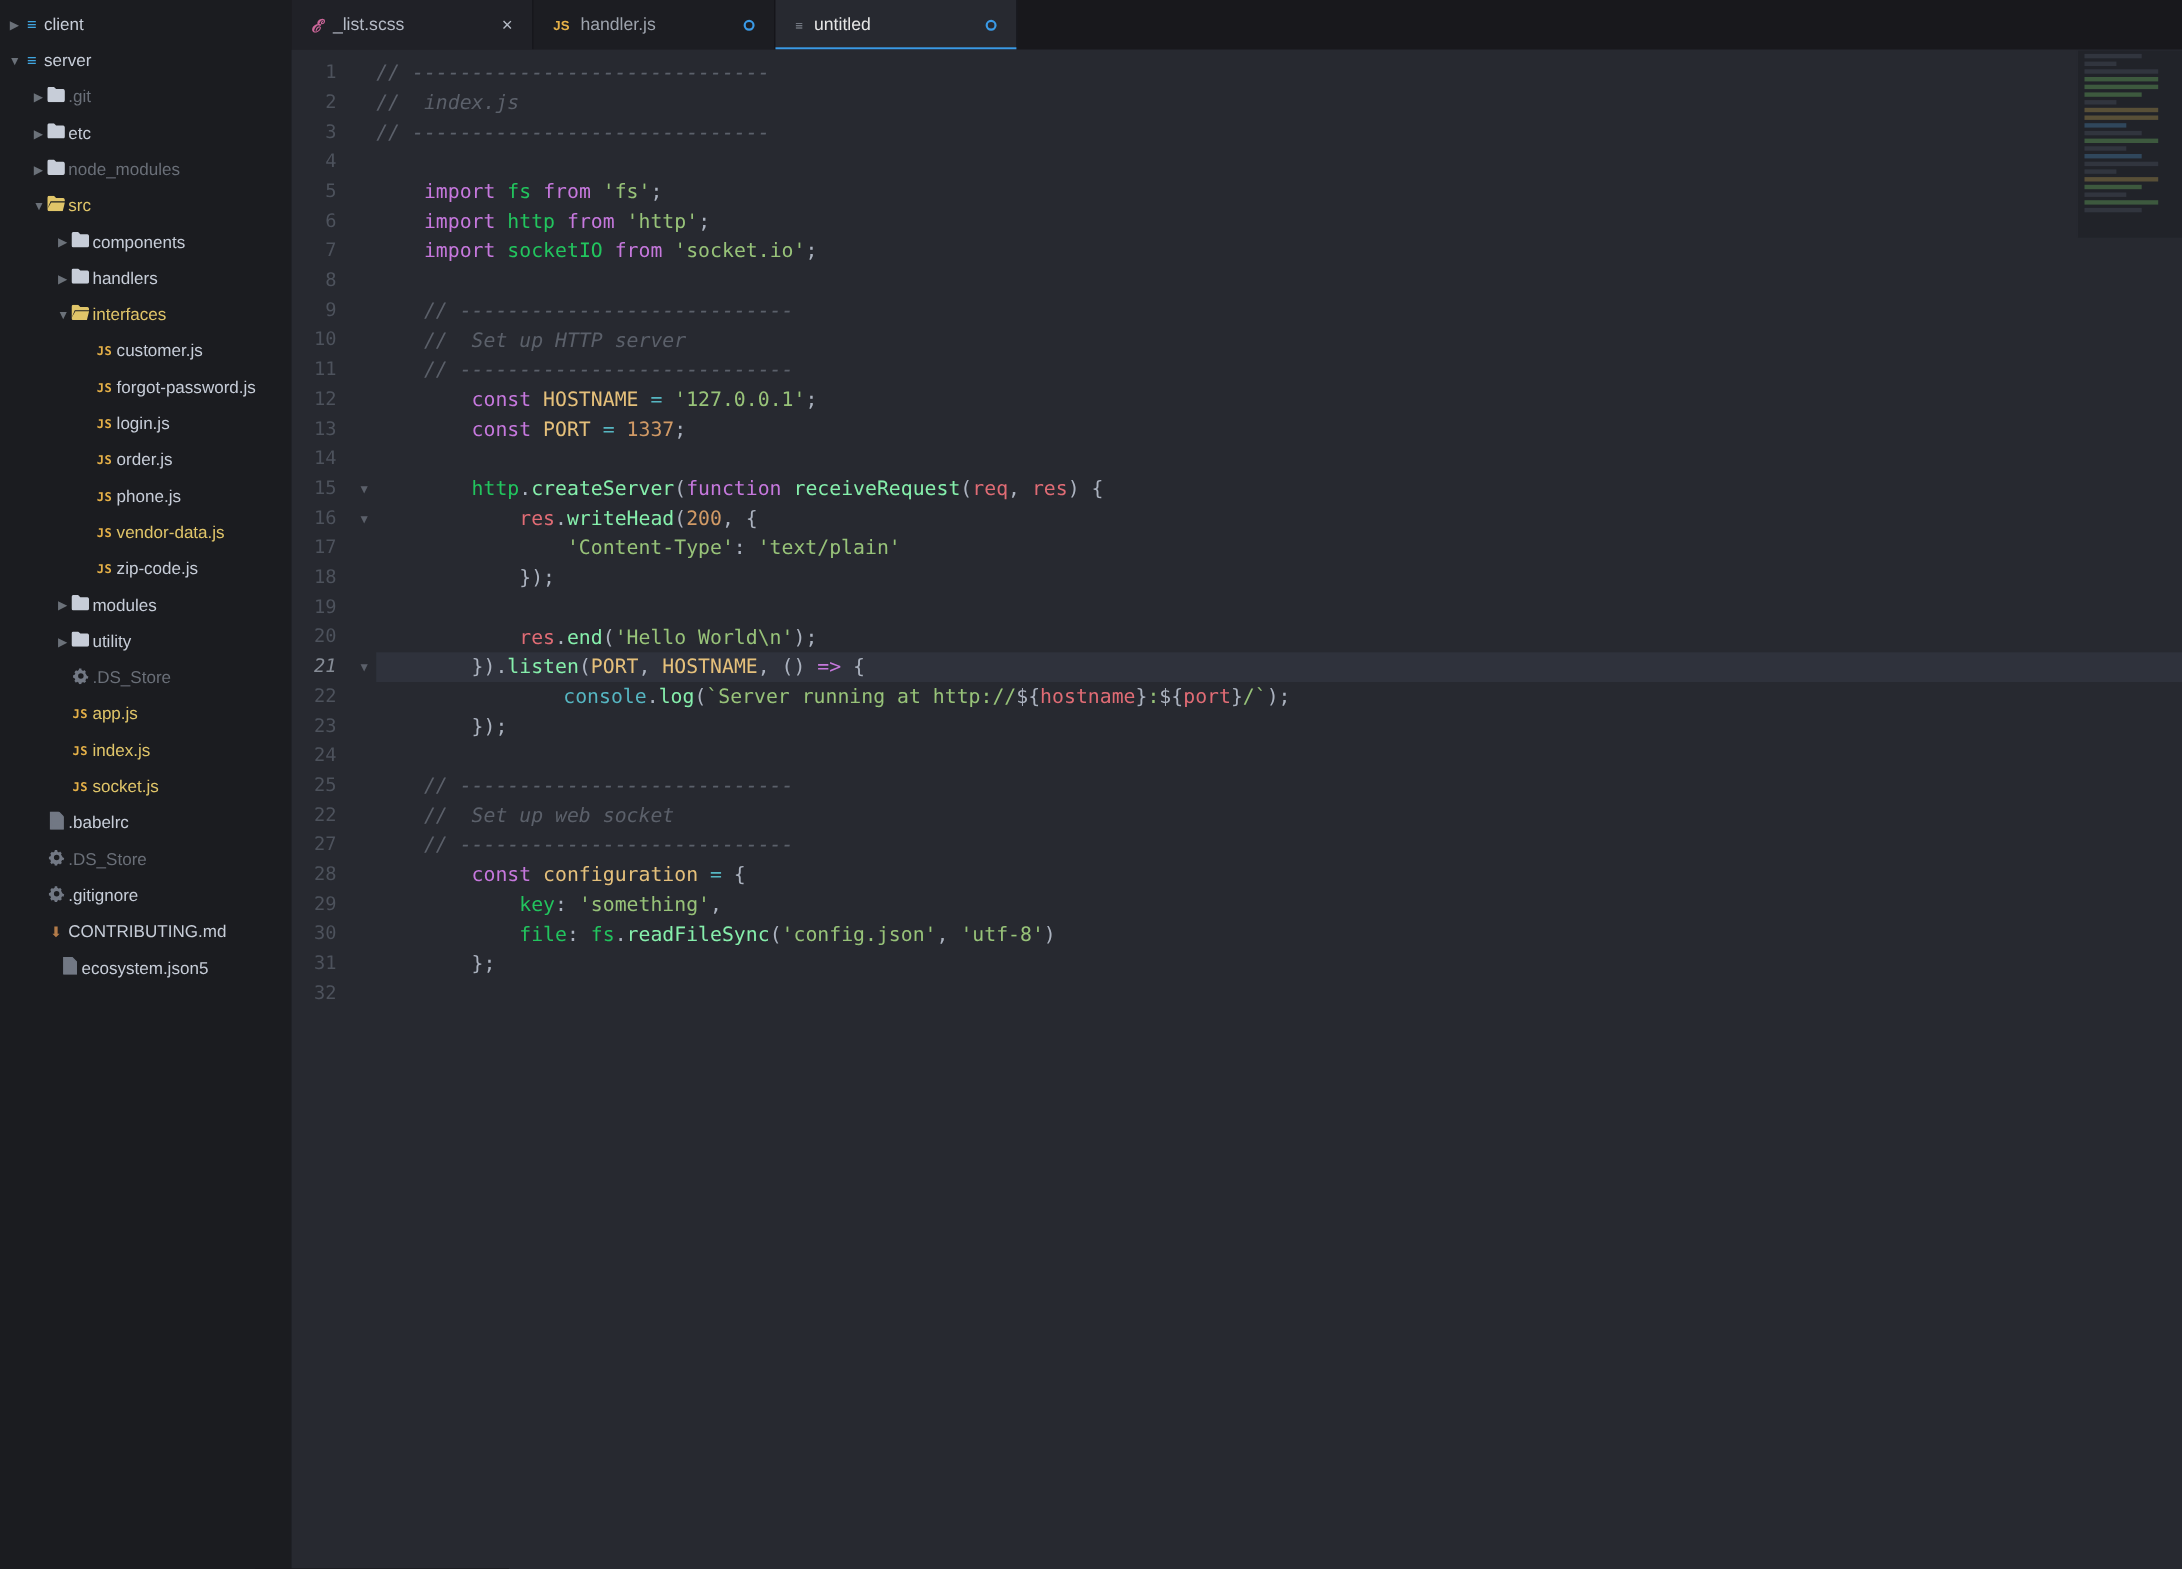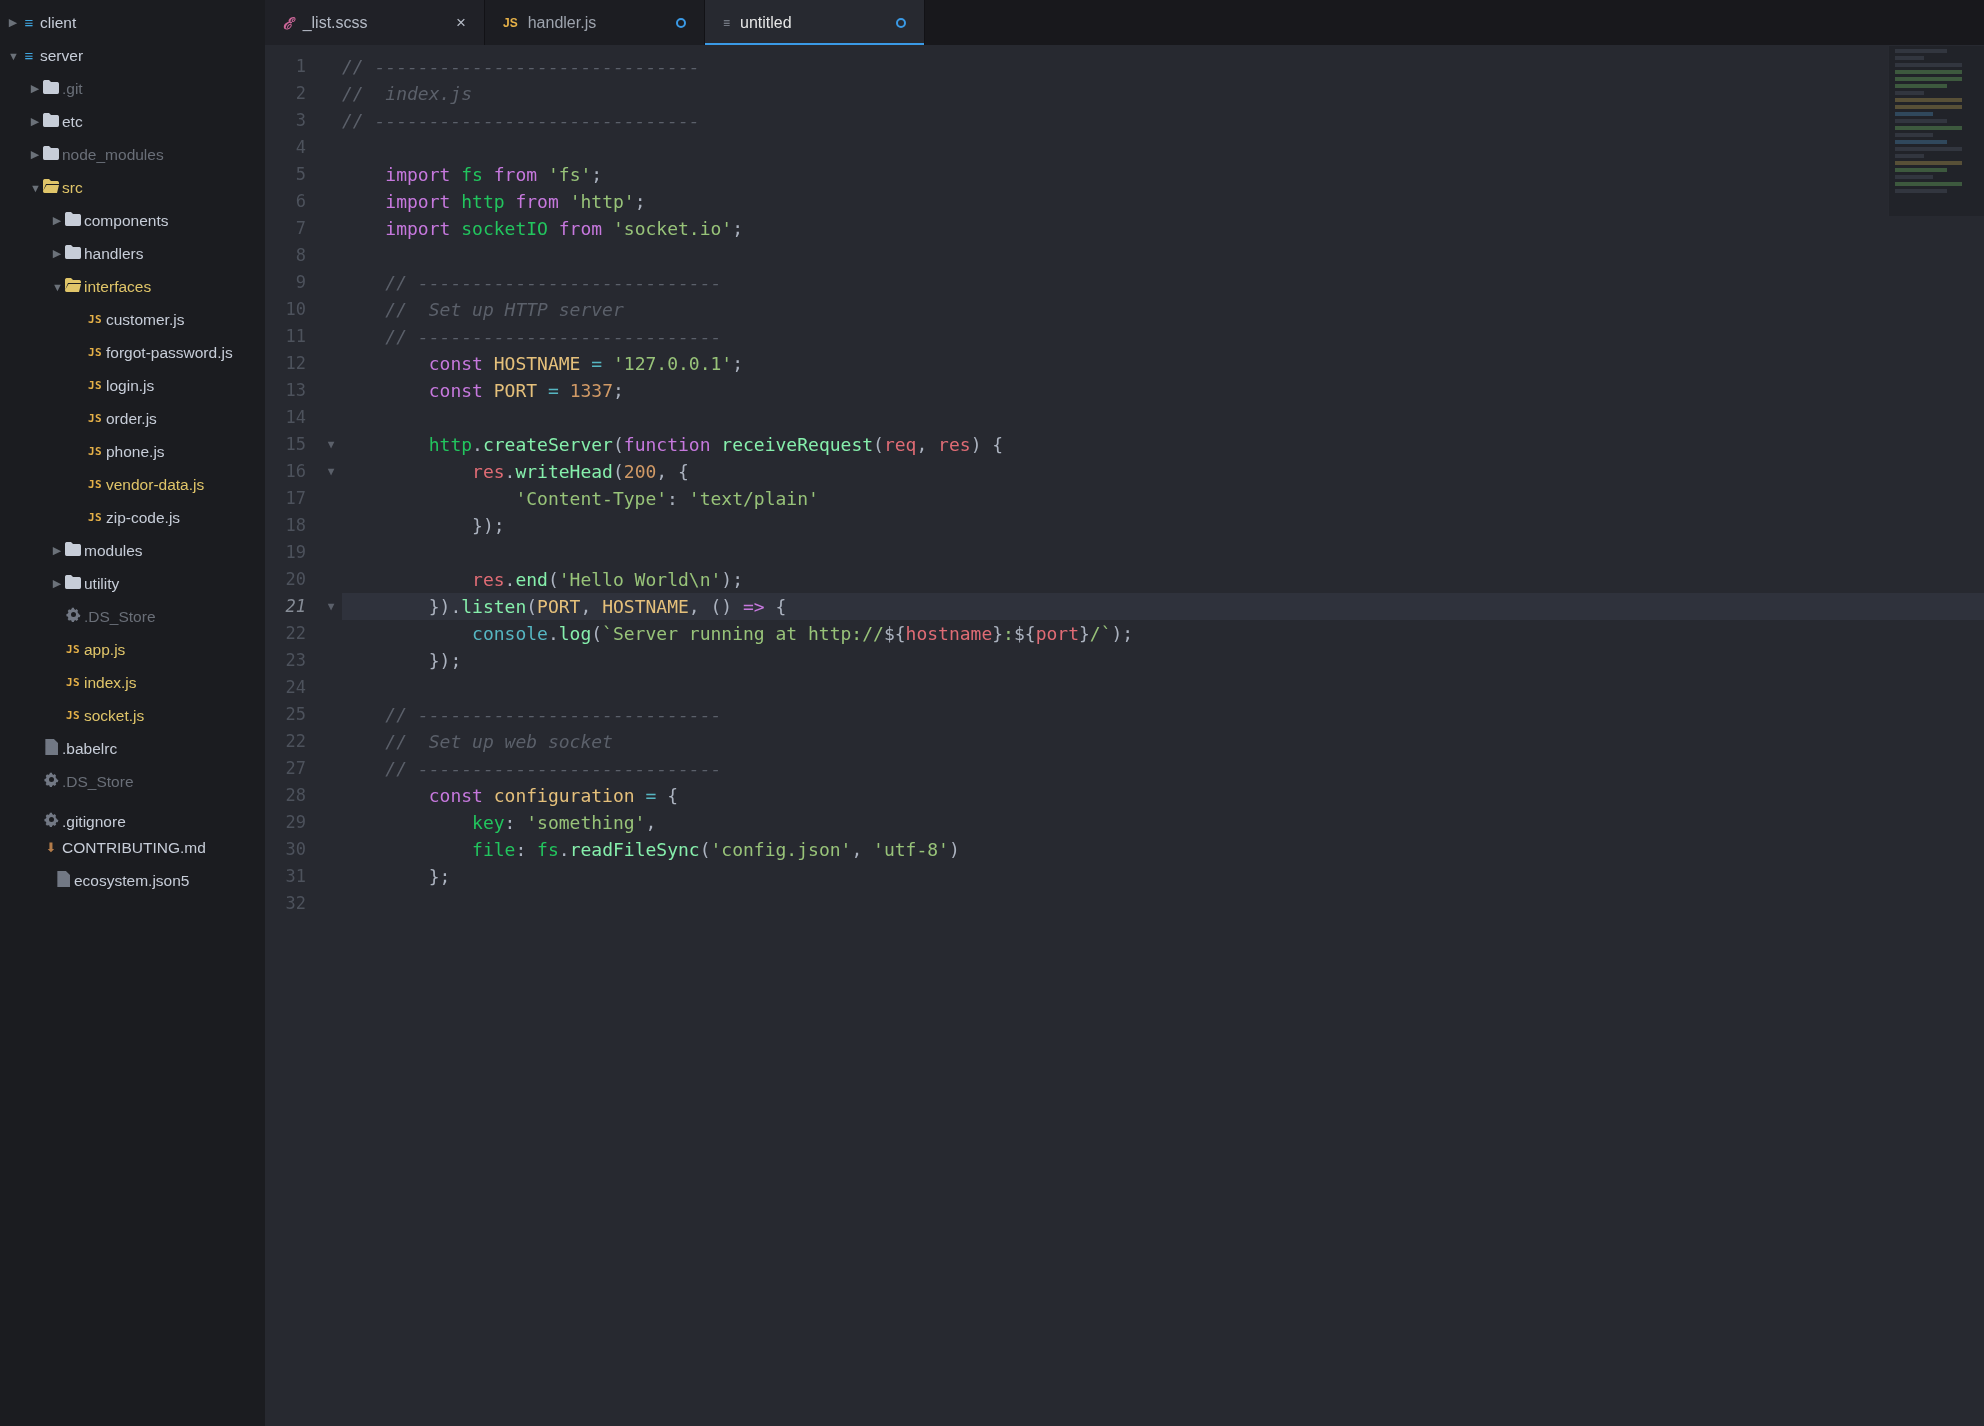--- a/index.html
+++ b/index.html
@@ -109,21 +109,21 @@
     line-height: 27px;
     white-space: pre;
     position:relative;
   }
   .code .line { height:27px; }
   .code .hl-line { background: #2f323c; }
   
   .c  { color:#5b606a; font-style:italic; }   
   .kw { color:#c678dd;margin-top:24px; }                       
   .id { color:#22c55e; }                       
-  .fn { color:#56b6c2; }                       
+  .fn { color:#56b6c2;margin-left:40px; }                       
   .fnc{ color:#86efac; }                       
   .con{ color:#e5c07b; }                       
   .num{ color:#d19a66; }                       
   .str{ color:#98c379;margin-top:44px; }                       
   .op { color:#56b6c2; }                       
   .pr { color:#e06c75; }                       
   .p  { color:#abb2bf; }
   .tmpl{ color:#e06c75; }
 
   
@@ -331,21 +331,21 @@
     </div>
     <div class="tree-row row-muted" style="padding-left: 30px;">
       <span class="tree-arrow"></span>
       <span class="tree-icon">
         <span class="ic-gear"><svg width="15" height="15" viewBox="0 0 24 24">
             <path fill="currentColor" d="M12 8a4 4 0 100 8 4 4 0 000-8zm9 4l2 .7-1 3.5-2-.4a9 9 0 01-1.4 2.4l1 1.8-2.8 2.3-1.5-1.4A9 9 0 0113 22l-.3 2h-3.5L9 22a9 9 0 01-2.4-1.4L4.8 22 2.5 19l1.4-1.5A9 9 0 012.7 15l-2-.3V11l2-.3A9 9 0 014 8.3L2.7 6.5 5 3.7l1.8 1A9 9 0 019 3.3L9.3 1h3.5L13 3.3a9 9 0 012.4 1.4L17 3.3 19.3 6l-1 1.8A9 9 0 0119.7 10z"></path>
           </svg></span>
       </span>
       <span class="tree-label">.DS_Store</span>
     </div>
-    <div class="tree-row row-normal" style="padding-left: 30px; align-items: flex-end;">
+    <div class="tree-row row-normal" style="padding-left: 30px;">
       <span class="tree-arrow"></span>
       <span class="tree-icon">
         <span class="ic-gear"><svg width="15" height="15" viewBox="0 0 24 24">
             <path fill="currentColor" d="M12 8a4 4 0 100 8 4 4 0 000-8zm9 4l2 .7-1 3.5-2-.4a9 9 0 01-1.4 2.4l1 1.8-2.8 2.3-1.5-1.4A9 9 0 0113 22l-.3 2h-3.5L9 22a9 9 0 01-2.4-1.4L4.8 22 2.5 19l1.4-1.5A9 9 0 012.7 15l-2-.3V11l2-.3A9 9 0 014 8.3L2.7 6.5 5 3.7l1.8 1A9 9 0 019 3.3L9.3 1h3.5L13 3.3a9 9 0 012.4 1.4L17 3.3 19.3 6l-1 1.8A9 9 0 0119.7 10z"></path>
           </svg></span>
       </span>
       <span class="tree-label">.gitignore</span>
     </div>
     <div class="tree-row row-normal" style="padding-left: 30px;">
       <span class="tree-arrow"></span>

